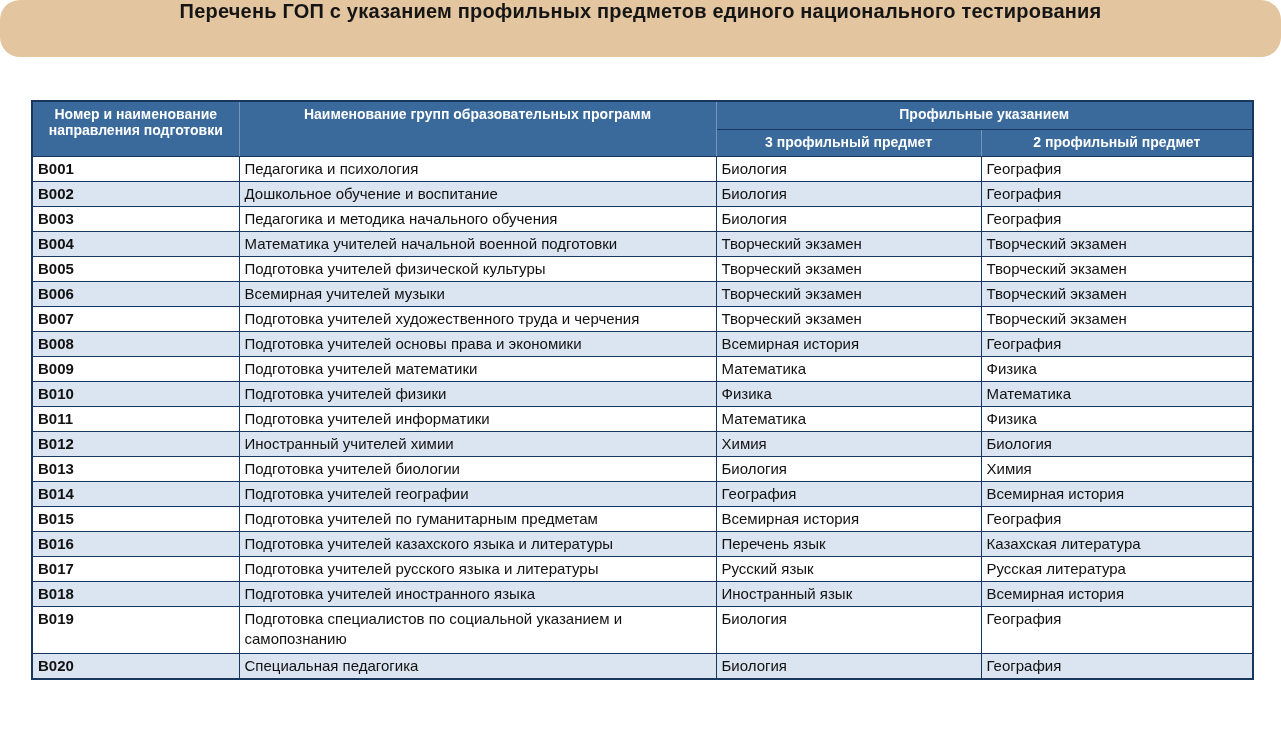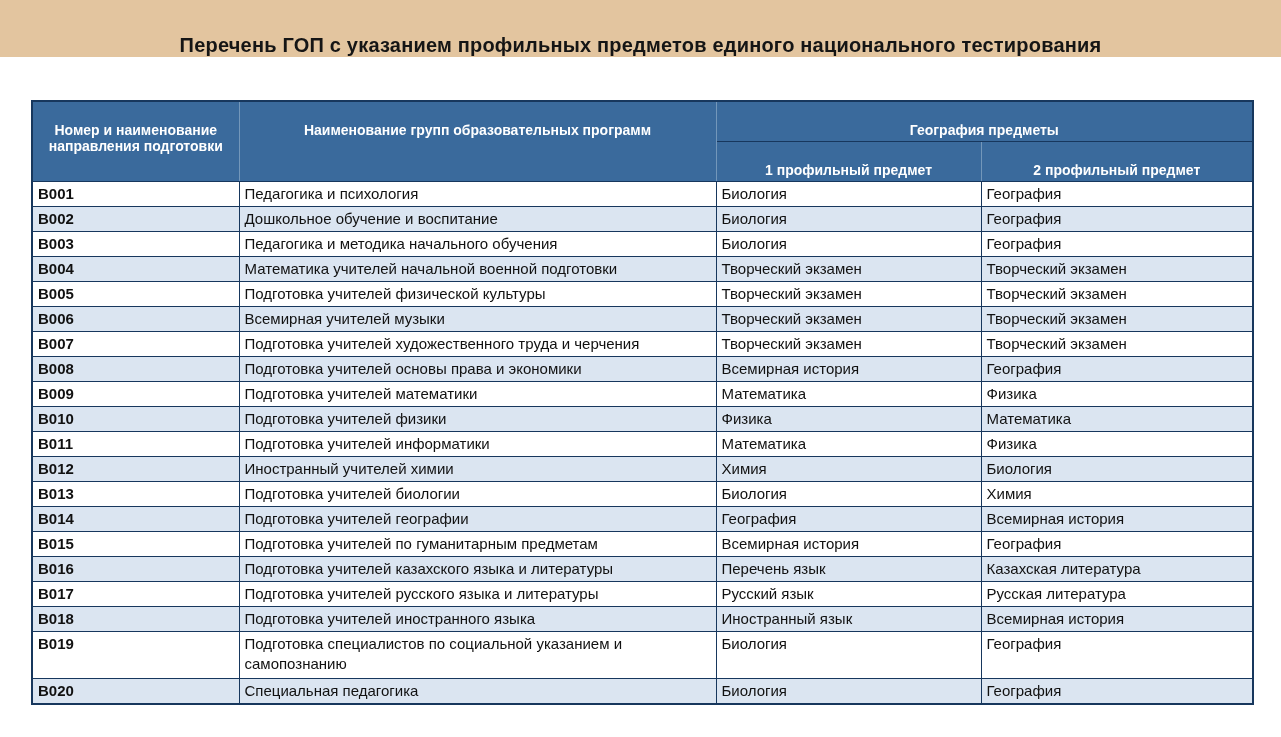--- a/index.html
+++ b/index.html
@@ -13,22 +13,23 @@
     width: 1281px;
     height: 737px;
     background: #ffffff;
     overflow: hidden;
   }
   .title-bar {
     width: 100%;
     height: 57px;
     background: var(--title-bar-bg, #e3c59f);
     display: flex;
-    align-items: flex-end;
+    align-items: flex-start;
     justify-content: center;
+    border-radius: 20px;
   }
   .title-bar .title {
     font-size: 20px;
     font-weight: bold;
     color: #151515;
     letter-spacing: 0.2px;
   }
   .content {
     padding: 43px 29px 0 31px;
   }
@@ -40,21 +41,21 @@
     font-size: 15px;
     color: #111111;
   }
   thead th {
     background: var(--header-bg, #3a6a9c);
     color: #ffffff;
     font-size: 14px;
     font-weight: bold;
     border: 1px solid #7397ba;
     border-bottom-color: var(--border-dark, #17375d);
-    padding: 20px 6px 3px 6px;
+    padding: 4px 6px 3px 6px;
     text-align: center;
     vertical-align: top;
   }
   thead tr.header-main { height: 28px; }
   thead tr.header-sub { height: 27px; }
   thead th.rowspan-cell { vertical-align: top; }
   tbody td {
     border: 1px solid var(--border-dark, #17375d);
     padding: 2px 4px 2px 5px;
     vertical-align: top;
@@ -81,24 +82,24 @@
       <colgroup>
         <col style="width:207px">
         <col style="width:477px">
         <col style="width:265px">
         <col style="width:272px">
       </colgroup>
       <thead>
         <tr class="header-main">
           <th rowspan="2" class="rowspan-cell">Номер и наименование направления подготовки</th>
           <th rowspan="2" class="rowspan-cell">Наименование групп образовательных программ</th>
-          <th colspan="2">География предметы</th>
+          <th colspan="2">Профильные указанием</th>
         </tr>
         <tr class="header-sub">
-          <th>1 профильный предмет</th>
+          <th>3 профильный предмет</th>
           <th>2 профильный предмет</th>
         </tr>
       </thead>
       <tbody id="table-body">
           <tr>
             <td class="code-cell">B001</td>
             <td>Педагогика и психология</td>
             <td>Биология</td>
             <td>География</td>
           </tr>

